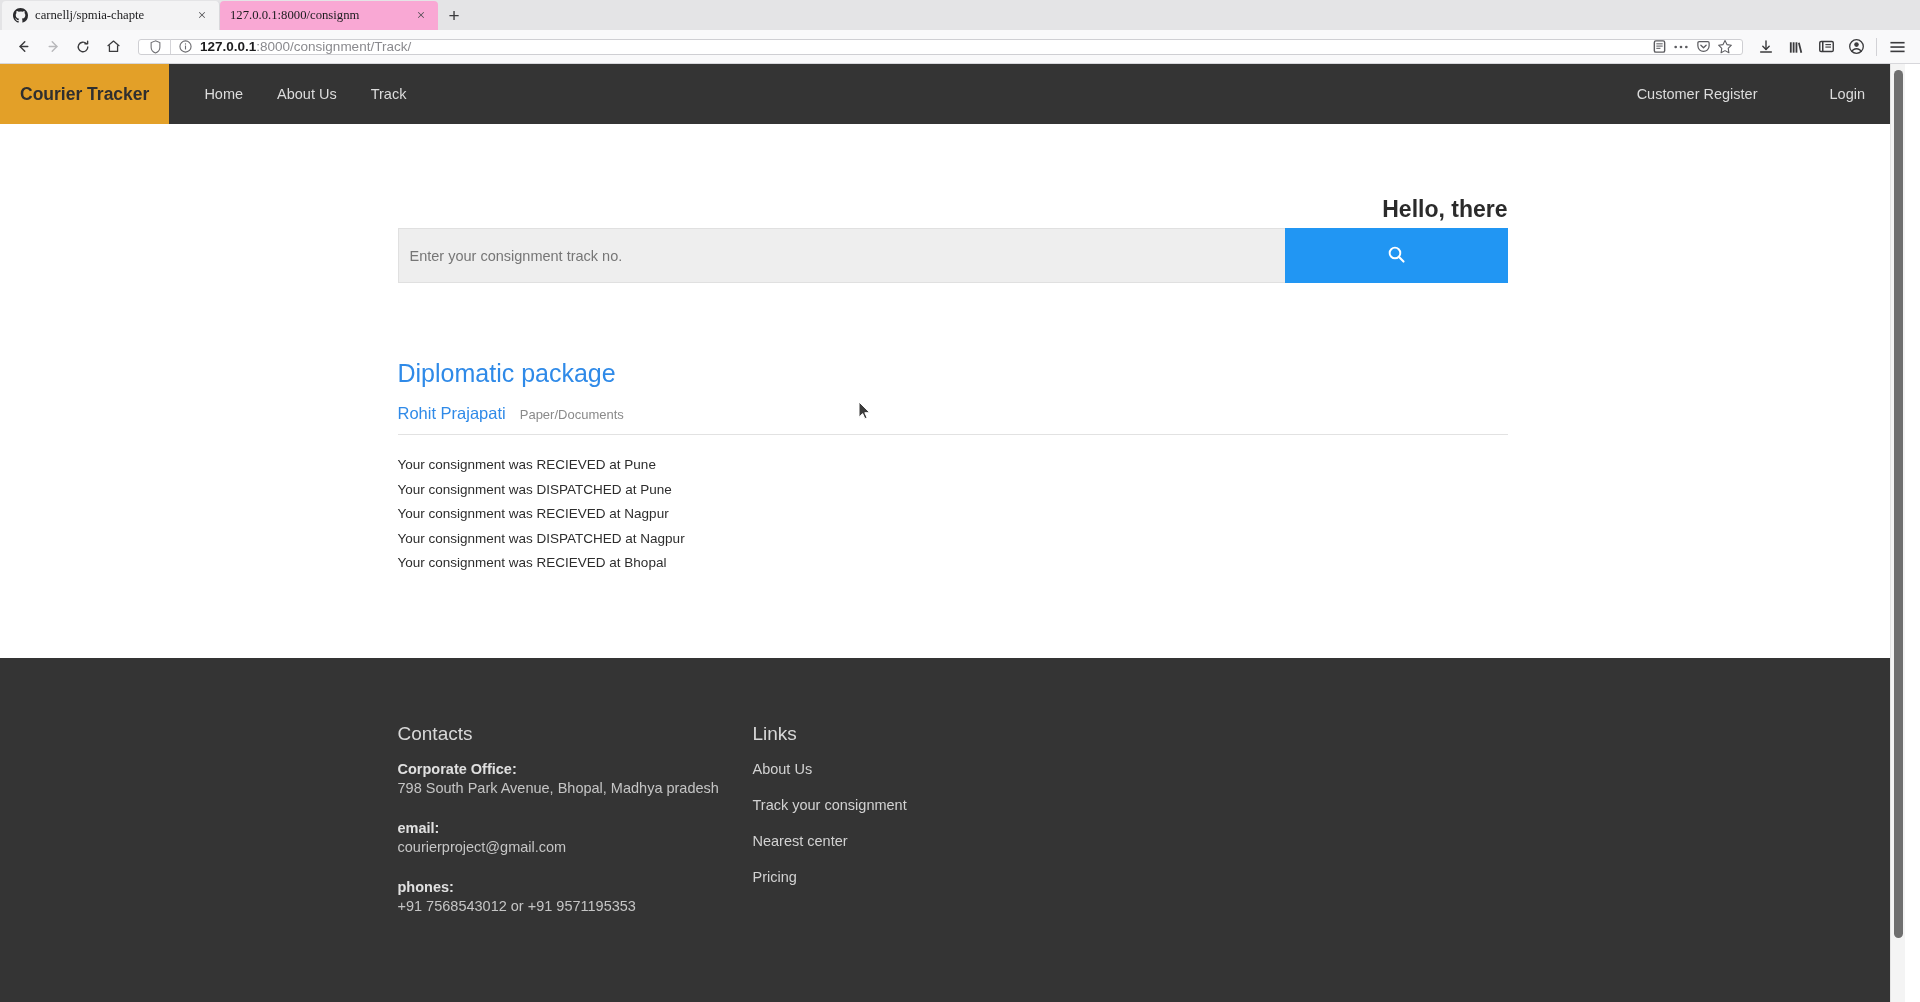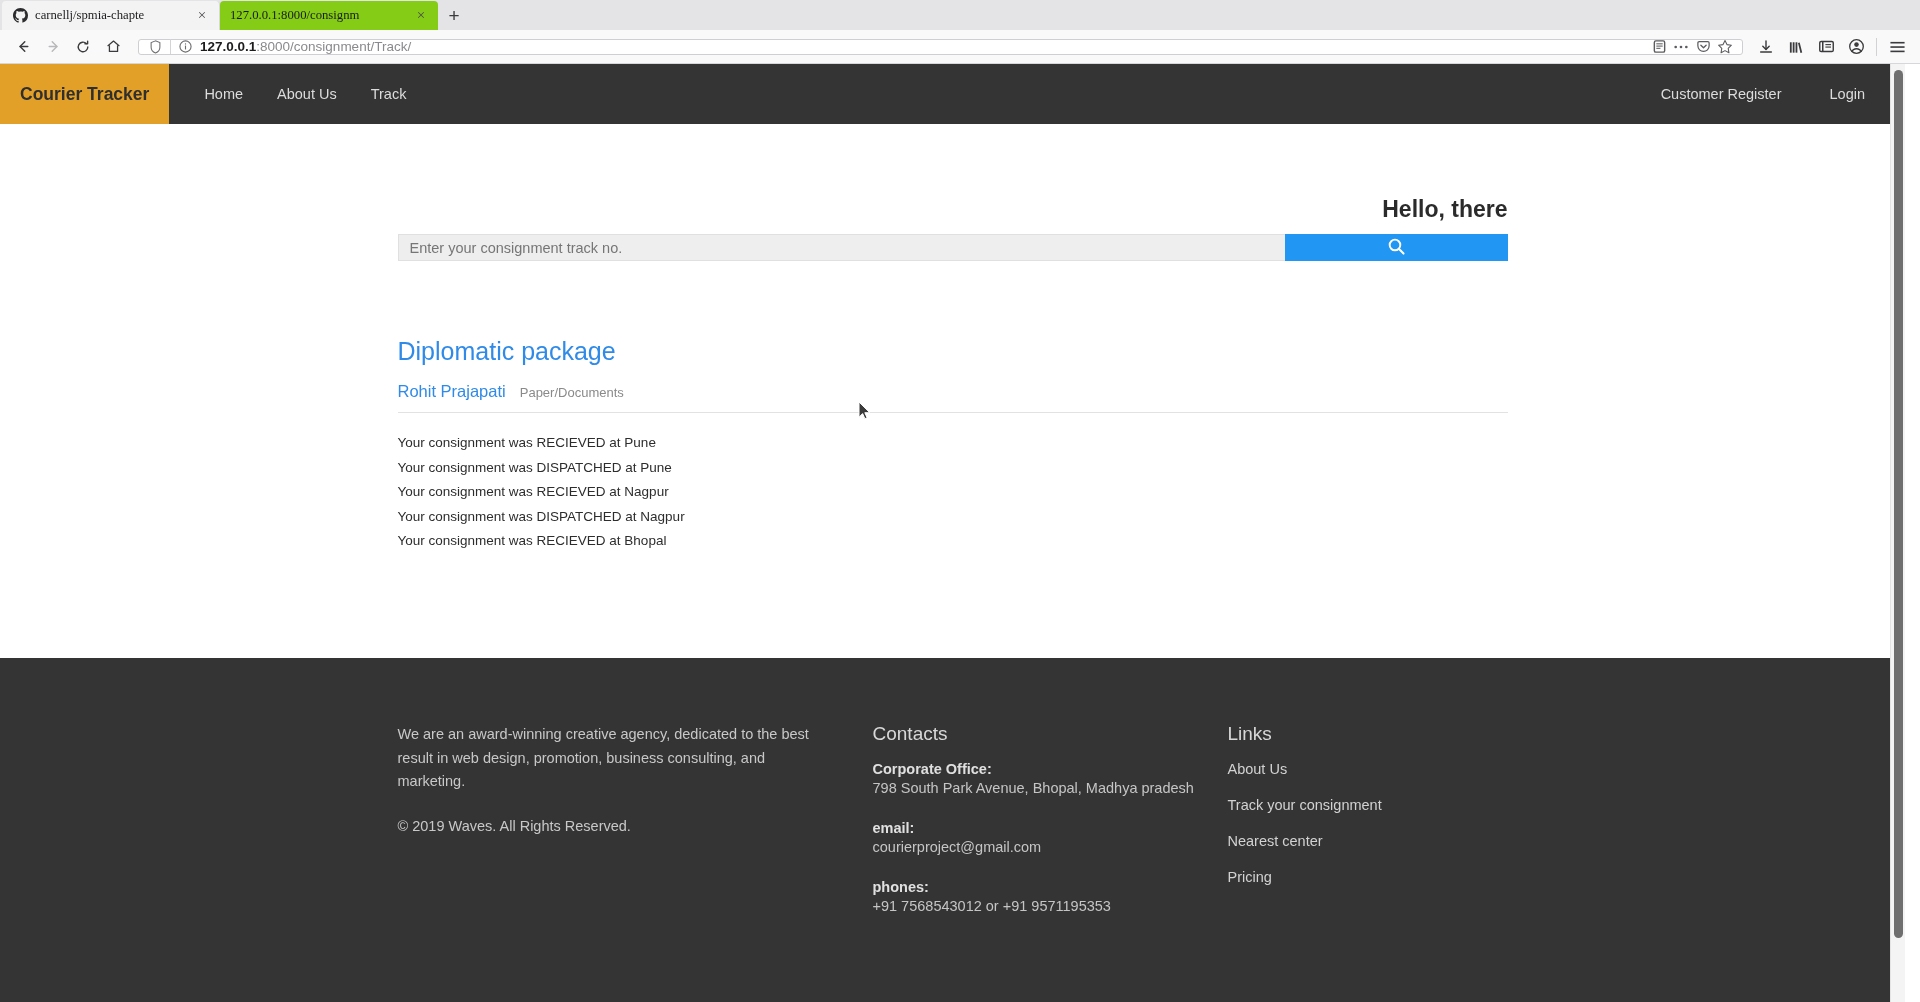--- a/index.html
+++ b/index.html
@@ -29,21 +29,21 @@
     padding: 0 8px 0 10px;
     font-size: 12.5px;
     color: #2b2b2e;
     border-radius: 4px 4px 0 0;
     position: relative;
     max-width: 218px;
     min-width: 218px;
     font-family: Liberation Serif, serif;
   }
   .tab.inactive { background: #f3f3f4; border-right: 1px solid #d8d8db; }
-  .tab.active { background: #84cc16; }
+  .tab.active { background: #f9a8d4; }
   .tab .favicon {
     width: 16px; height: 16px; flex: 0 0 16px;
     margin-right: 7px;
     display: flex; align-items: center; justify-content: center;
   }
   .tab .tab-title {
     flex: 1 1 auto;
     white-space: nowrap;
     overflow: hidden;
     font-size: 12.7px;
@@ -141,41 +141,41 @@
     justify-content: center;
   }
   .nav-links { display: flex; align-items: center; margin-left: 18px; }
   .nav-links a, .nav-right a {
     color: #dcdcdc;
     text-decoration: none;
     font-size: 14.5px;
     padding: 0 17px;
     line-height: 48px;
   }
-  .nav-right { margin-left: auto; display: flex; align-items: center; padding-right: 16px; }
+  .nav-right { margin-left: auto; display: flex; align-items: center; padding-right: 16px; gap: 24px; }
   .nav-right a { padding: 0 24px; }
 
   
   .content { padding-top: 0; }
   .inner {
     width: 1110px;
     margin: 0 auto;
     position: relative;
   }
   .hello {
     text-align: right;
     font-size: 23px;
     color: #2b2b2b;
     padding-top: 72px;
     font-weight: 700;
   }
   .search-row {
     display: flex;
-    margin-top: 11px;
-    height: 27px;
+    margin-top: 5px;
+    height: 55px;
   }
   .search-input {
     flex: 1 1 auto;
     background: #eeeeee;
     border: 1px solid #e0e0e0;
     border-right: none;
     font-size: 14.5px;
     color: #333;
     padding: 0 11px;
     font-family: "Liberation Sans", sans-serif;
@@ -465,24 +465,20 @@
               <div class="status-line">Your consignment was DISPATCHED at Nagpur</div>
               <div class="status-line">Your consignment was RECIEVED at Bhopal</div>
             </div>
           </div>
 
         </div>
       </div>
 
       <div class="site-footer">
         <div class="footer-inner">
-          <div class="fcol-1">
-            <div class="f-about">We are an award-winning creative agency, dedicated to the best result in web design, promotion, business consulting, and marketing.</div>
-            <div class="f-copy">©  2019 Waves. All Rights Reserved.</div>
-          </div>
           <div class="fcol-2">
             <div class="f-head">Contacts</div>
             <div class="f-block">
               <div class="f-label">Corporate Office:</div>
               <div class="f-val">798 South Park Avenue, Bhopal, Madhya pradesh</div>
             </div>
             <div class="f-block">
               <div class="f-label">email:</div>
               <div class="f-val">courierproject@gmail.com</div>
             </div>

